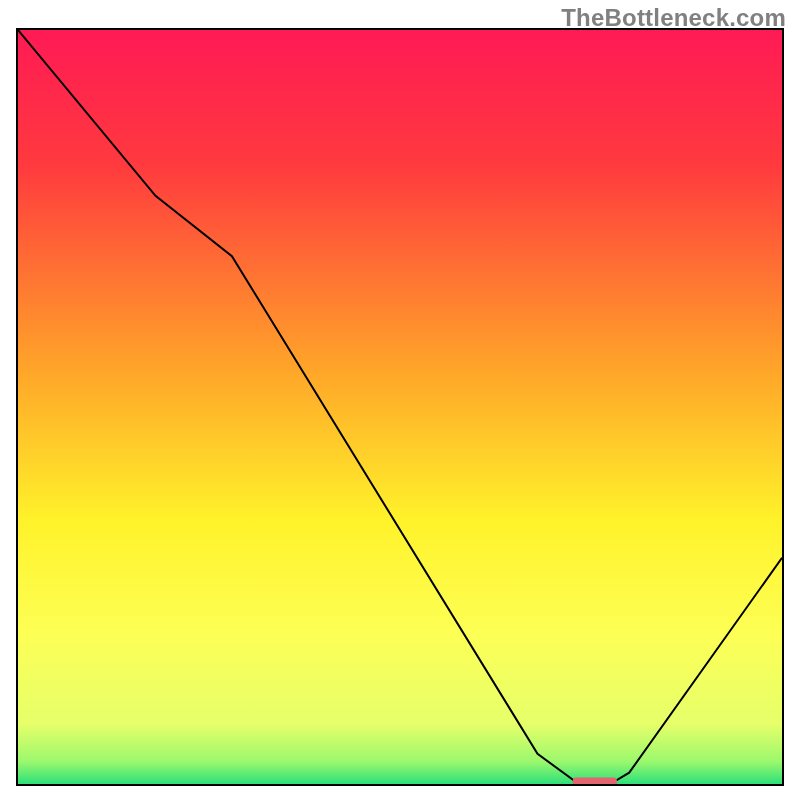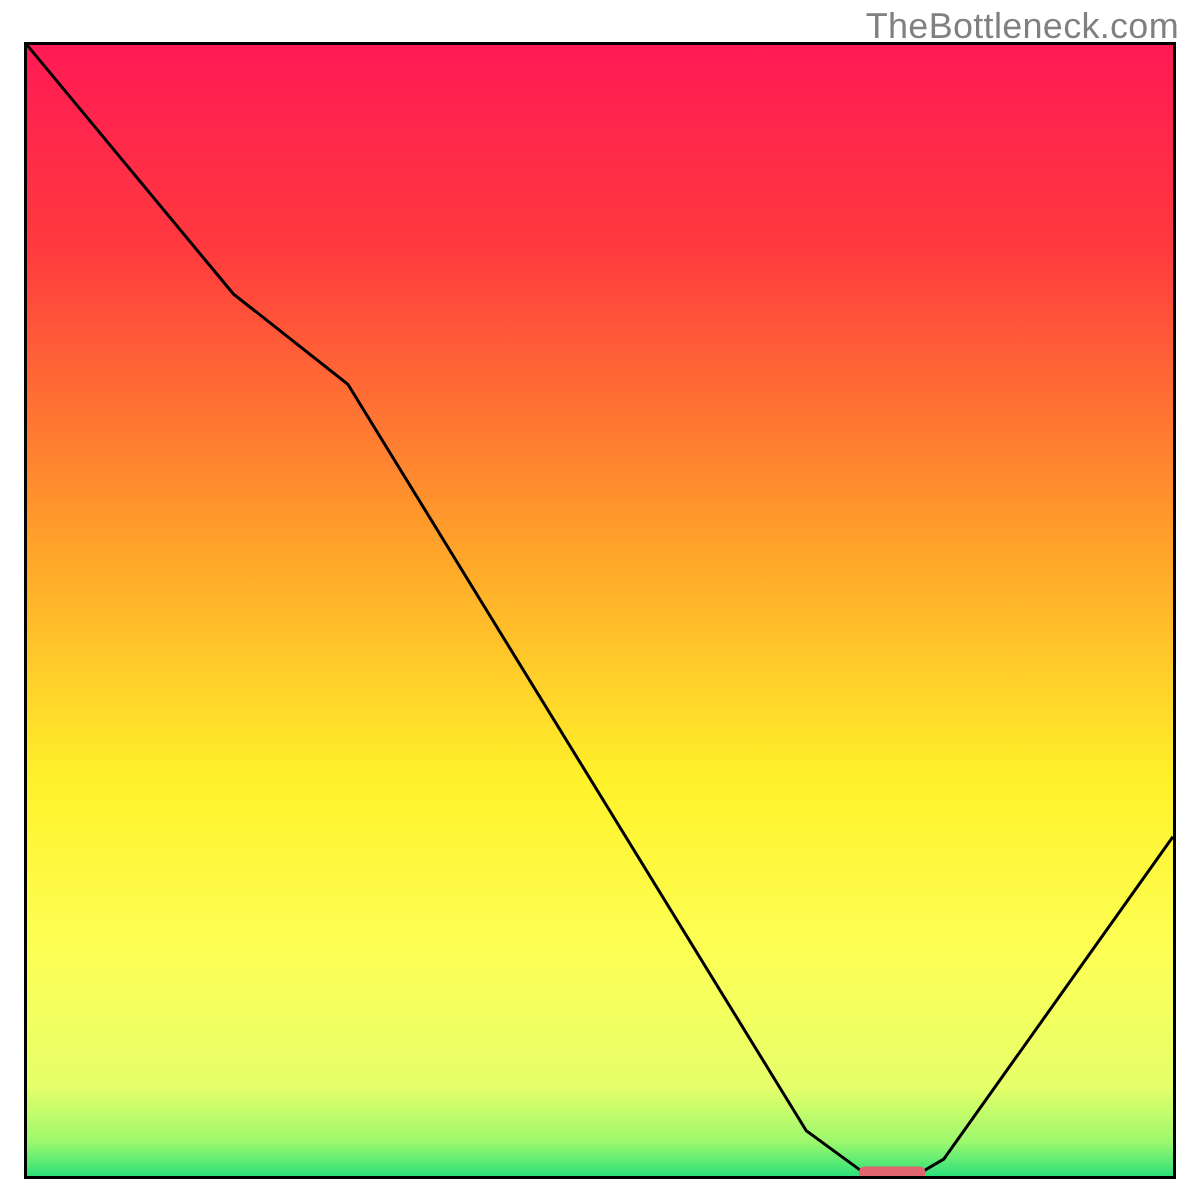--- a/index.html
+++ b/index.html
@@ -15,21 +15,21 @@
     position: relative;
     width: 800px;
     height: 800px;
   }
   .watermark {
     position: absolute;
     top: 4px;
     right: 14px;
     color: #808080;
     font-size: 24px;
-    font-weight: 400;
+    font-weight: 700;
     letter-spacing: 0.2px;
     z-index: 20;
   }
   .plot {
     position: absolute;
     left: 16px;
     top: 28px;
     width: 768px;
     height: 758px;
     border: 2px solid #000;

